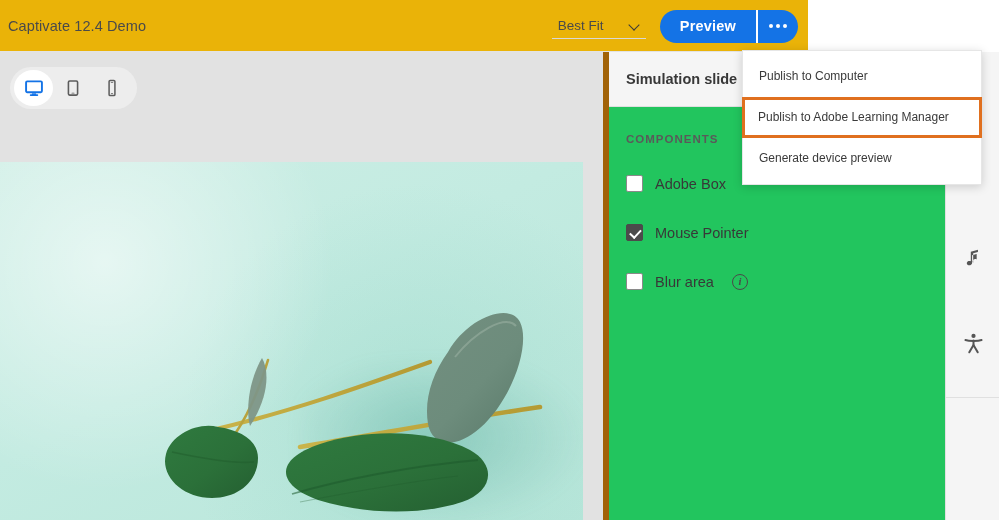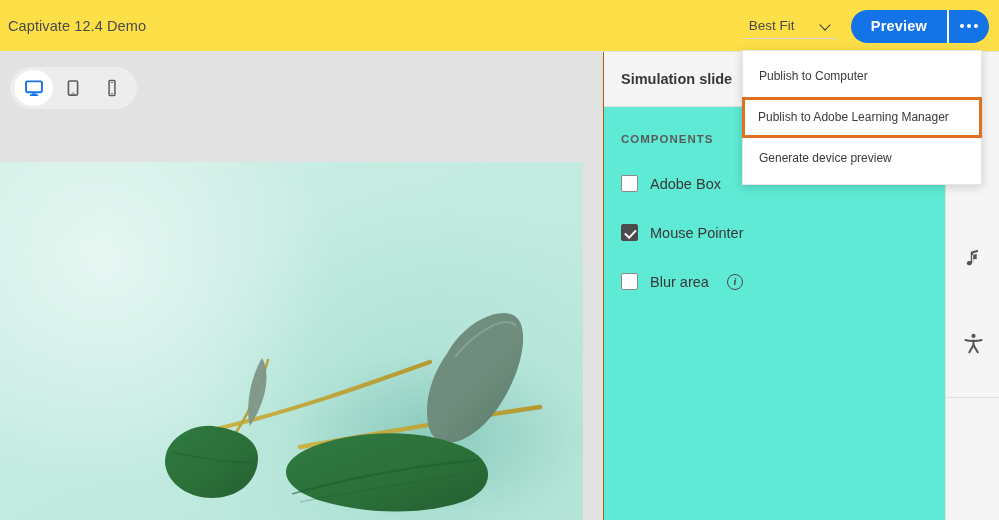--- a/index.html
+++ b/index.html
@@ -6,22 +6,22 @@
   html, body {
     width: 999px; height: 520px;
     font-family: "Liberation Sans", sans-serif;
     background: #ffffff;
     overflow: hidden;
   }
   .app { position: relative; width: 999px; height: 520px; background: #fff; }
 
   
   .topbar {
-    position: absolute; left: 0; top: 0; width: 999px; height: 52px;
-    background: #fde047; border-bottom: 1px solid #e3e3e3;
+    position: absolute; left: 0; top: 0; width: 808px; height: 52px;
+    background: #eab308; border-bottom: 1px solid #e3e3e3;
     display: flex; align-items: center;
   }
   .app-title {
     margin-left: 8px; font-size: 14.5px; color: #4a4a4a; letter-spacing: .1px;
   }
   .topbar-right {
     position: absolute; right: 10px; top: 0; height: 52px;
     display: flex; align-items: center; gap: 14px;
   }
   .zoom-select {
@@ -86,21 +86,21 @@
   }
   .shadow-soft {
     position:absolute; left:300px; top:200px; width:300px; height:170px;
     background: radial-gradient(ellipse at 45% 45%, rgba(60,150,135,.30), rgba(60,150,135,0) 66%);
     filter: blur(8px);
   }
 
   
   .right-panel {
     position: absolute; left: 603px; top: 52px; width: 342px; height: 468px;
-    background: #5eead4; border-left: 1px solid #a16207;
+    background: #22c55e; border-left: 6px solid #a16207;
   }
   .panel-head {
     height: 55px; display: flex; align-items: center;
     padding-left: 17px; border-bottom: 1px solid #e0e0e0;
     background: #f5f5f5;
   }
   .panel-head .t { font-size: 14.5px; font-weight: bold; color: #383838; }
   .section-label {
     padding: 26px 0 0 17px; font-size: 11.5px; font-weight: bold;
     letter-spacing: 1.0px; color: #5a5a5a;

